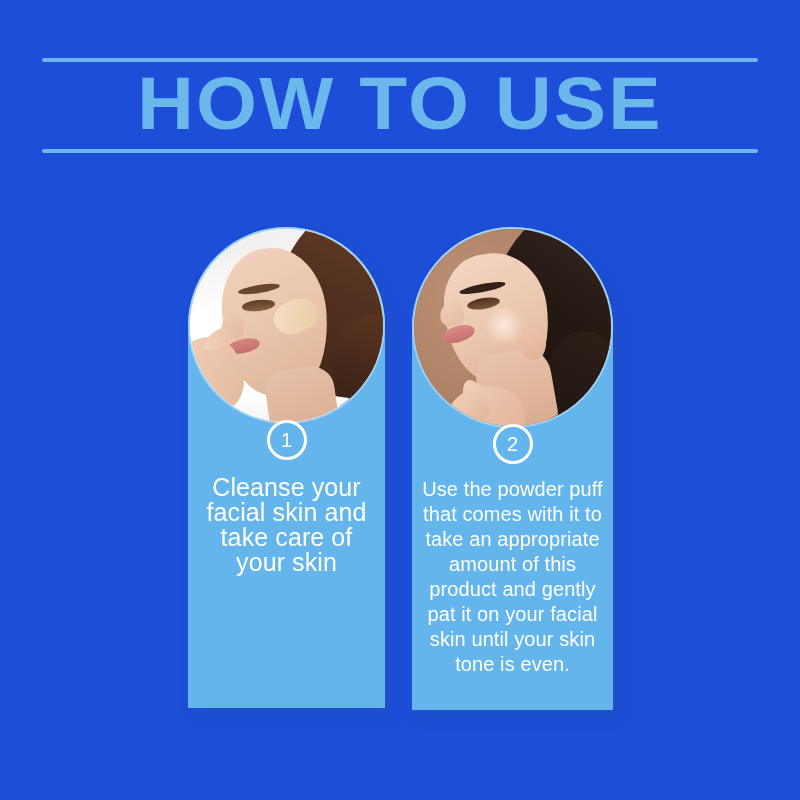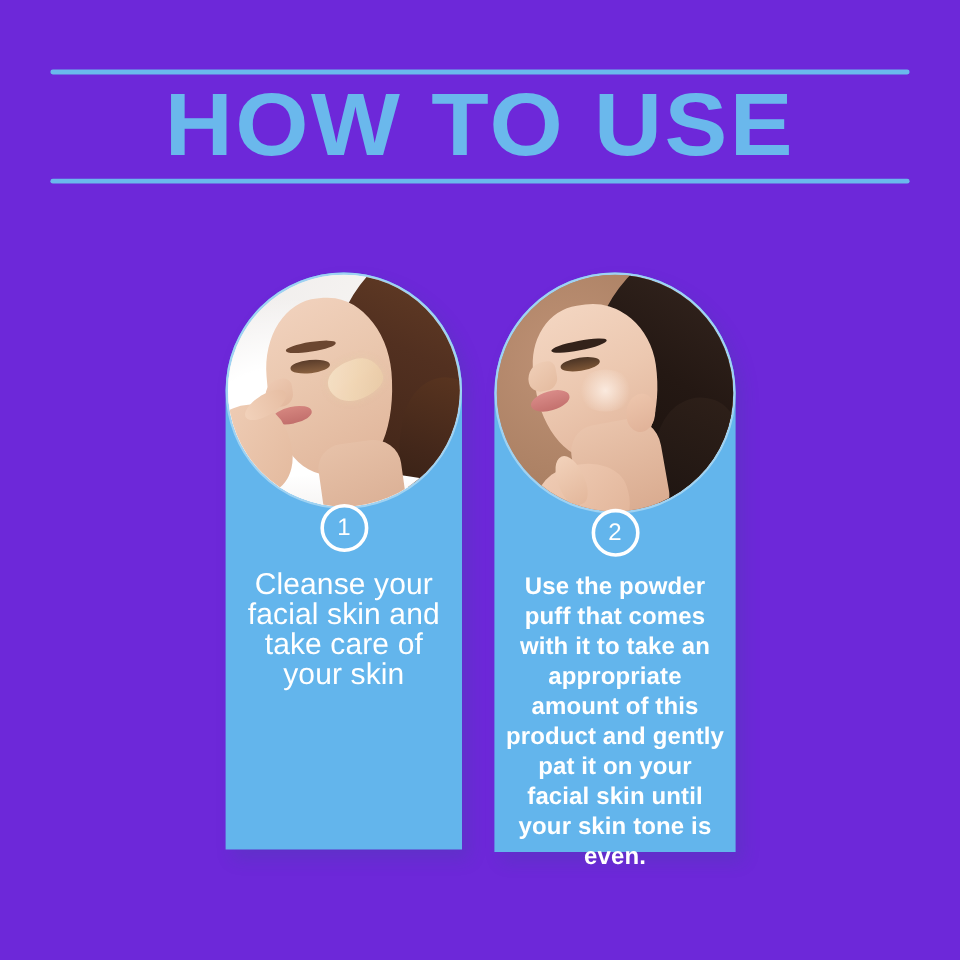--- a/index.html
+++ b/index.html
@@ -10,21 +10,21 @@
     width: 800px;
     height: 800px;
     overflow: hidden;
     font-family: "Liberation Sans", sans-serif;
   }
 
   #poster {
     position: relative;
     width: 800px;
     height: 800px;
-    background: #6d28d9;
+    background: #1d4ed8;
   }
 
   
   .rule {
     position: absolute;
     left: 42px;
     width: 716px;
     height: 4px;
     background: #6ab8ec;
     border-radius: 2px;
@@ -319,21 +319,21 @@
     position: absolute;
     left: 8px;
     right: 8px;
     color: #ffffff;
     text-align: center;
     font-size: 25px;
     line-height: 25px;
     letter-spacing: .1px;
   }
   .card.one .caption { top: 248px; }
-  .card.two .caption { top: 250px; font-size: 20px; line-height: 25px; font-weight: bold; }
+  .card.two .caption { top: 250px; font-size: 20px; line-height: 25px; }
 </style>
 </head>
 <body>
 
 <div id="poster">
 
   <div class="rule top"></div>
 
   <div id="page-title">HOW TO USE</div>
 

